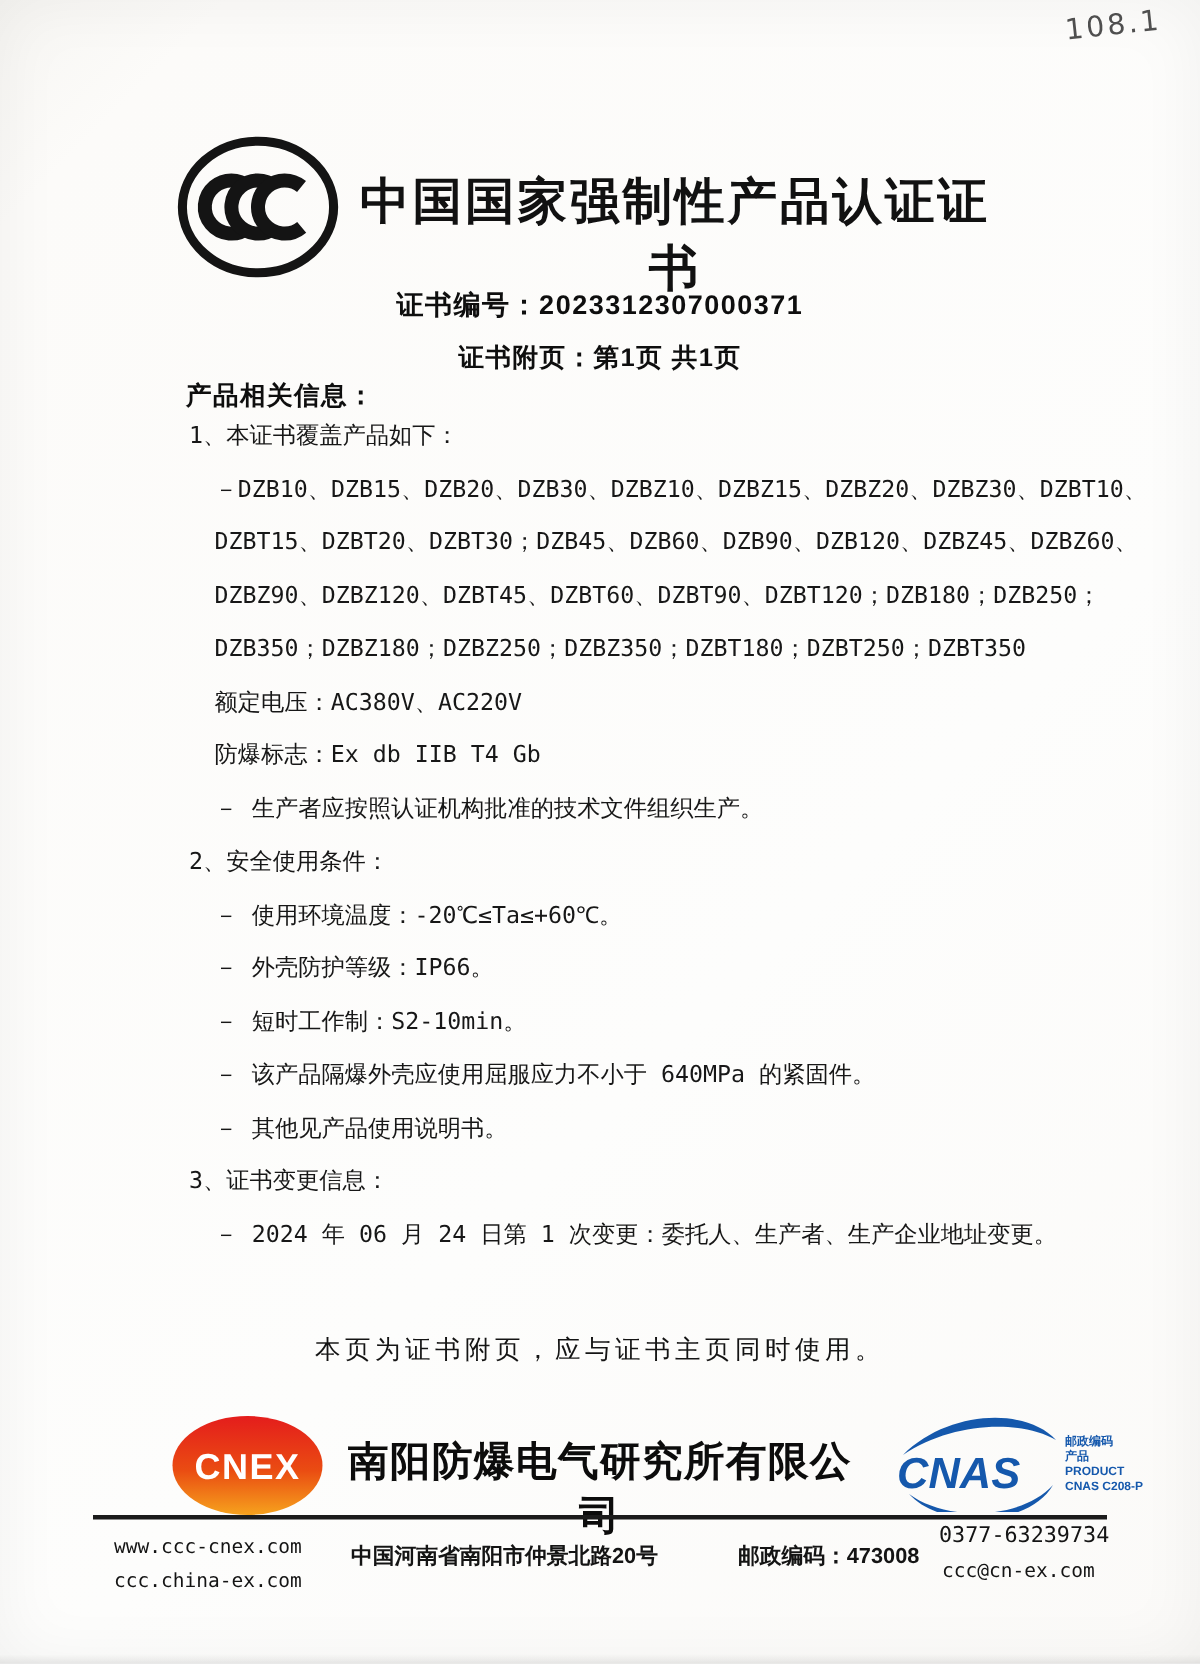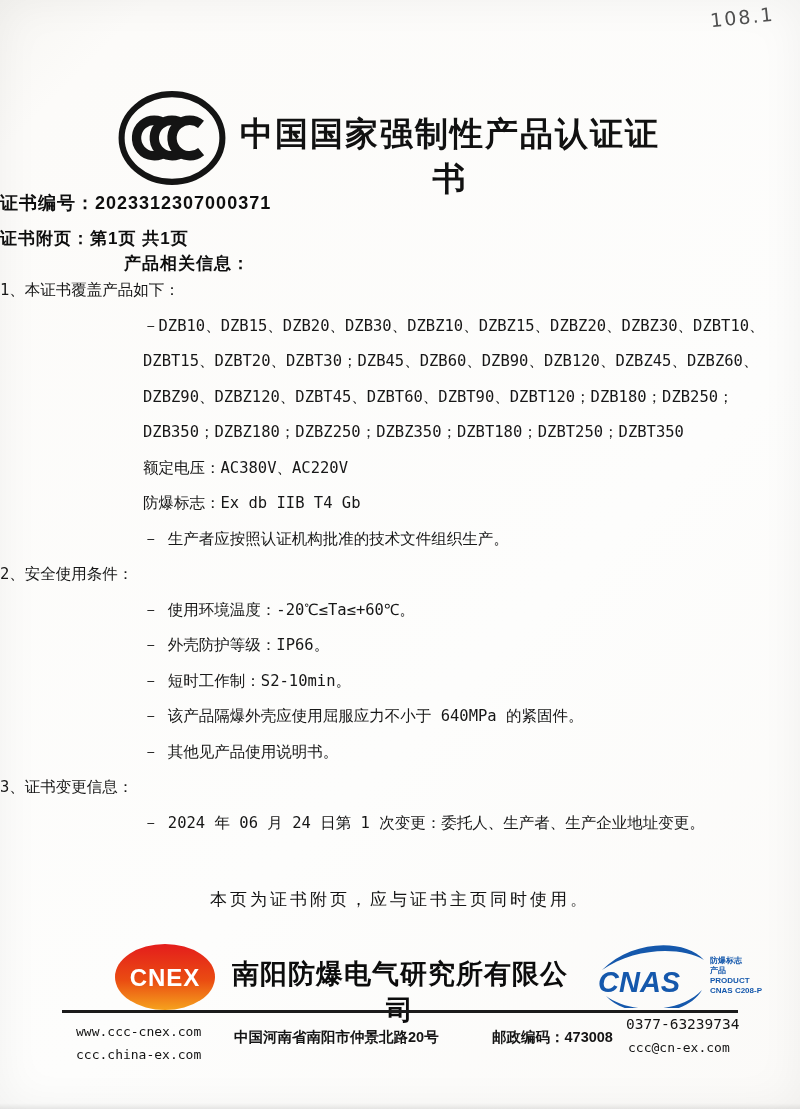--- a/index.html
+++ b/index.html
@@ -24,37 +24,37 @@
     letter-spacing:2px;opacity:.9;
   }
   .ccc-logo{position:absolute;left:116px;top:86px;width:112px;height:104px;}
   .main-title{
     position:absolute;left:224px;top:112px;width:452px;
     text-align:center;
     font-family:"Liberation Sans", sans-serif;
     font-size:33px;font-weight:bold;letter-spacing:2px;color:#111;
   }
   .cert-line{
-    position:absolute;left:0;width:100%;text-align:left;
+    position:absolute;left:0;width:100%;text-align:center;
     font-family:"Liberation Sans", sans-serif;
     font-weight:bold;color:#0e0e0e;
   }
   .cert-no-line{top:191px;font-size:18px;letter-spacing:1px;}
   .appendix-line{top:227px;font-size:17px;letter-spacing:1px;}
   .section-heading{
     position:absolute;left:124px;top:252px;
     font-size:17px;font-weight:bold;letter-spacing:1px;color:#0e0e0e;
   }
   .content{position:absolute;left:0;top:273px;width:100%;}
   .content-line{
     line-height:35.5px;font-size:15.5px;
     font-family:"DejaVu Sans Mono","Liberation Sans",sans-serif;
     white-space:nowrap;color:#171717;
   }
-  .ind1{}
+  .ind1{padding-left:126px;}
   .ind2{padding-left:143px;}
   .page-note{
     position:absolute;top:888px;left:0;width:100%;
     text-align:center;font-size:17px;letter-spacing:3px;color:#141414;
   }
   .cnex-logo{position:absolute;left:112px;top:940px;width:106px;height:74px;}
   .company-name{
     position:absolute;left:220px;top:956px;width:360px;
     text-align:center;
     font-family:"Liberation Sans", sans-serif;
@@ -157,21 +157,21 @@
 
   <div class="company-name">南阳防爆电气研究所有限公司</div>
 
   <div class="cnas-group">
     <svg class="cnas-swoosh" viewBox="0 0 112 64">
       <path d="M6 26 C 36 -4, 88 -6, 108 16 C 84 2, 38 4, 6 26 Z" fill="#1558ac"></path>
       <text x="2" y="48" font-family="Liberation Sans, sans-serif" font-size="29" font-weight="bold" font-style="italic" fill="#1558ac" letter-spacing="0">CNAS</text>
       <path d="M10 52 C 34 70, 84 70, 106 46 C 90 74, 32 76, 10 52 Z" fill="#1558ac"></path>
     </svg>
     <div class="cnas-side">
-      <div>防爆标志</div>
+      <div>邮政编码</div>
       <div>产品</div>
       <div>PRODUCT</div>
       <div>CNAS C208-P</div>
     </div>
   </div>
 
   <div class="footer-rule"></div>
 
   <div class="url-block">
     <div>www.ccc-cnex.com</div>

